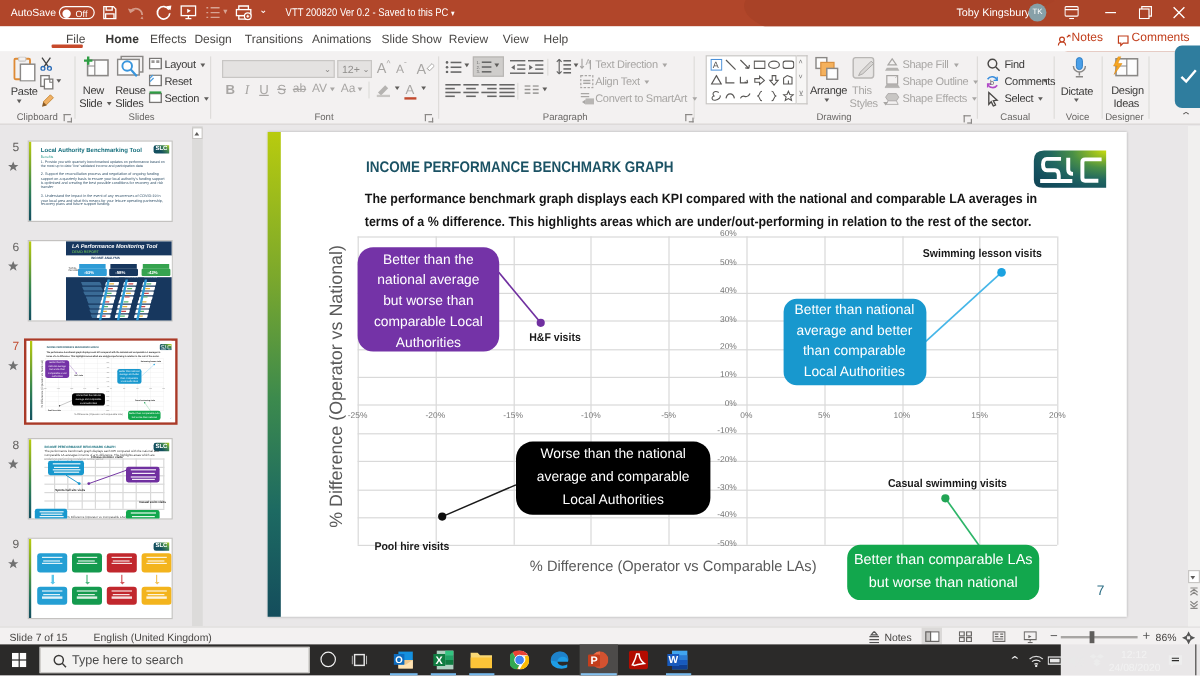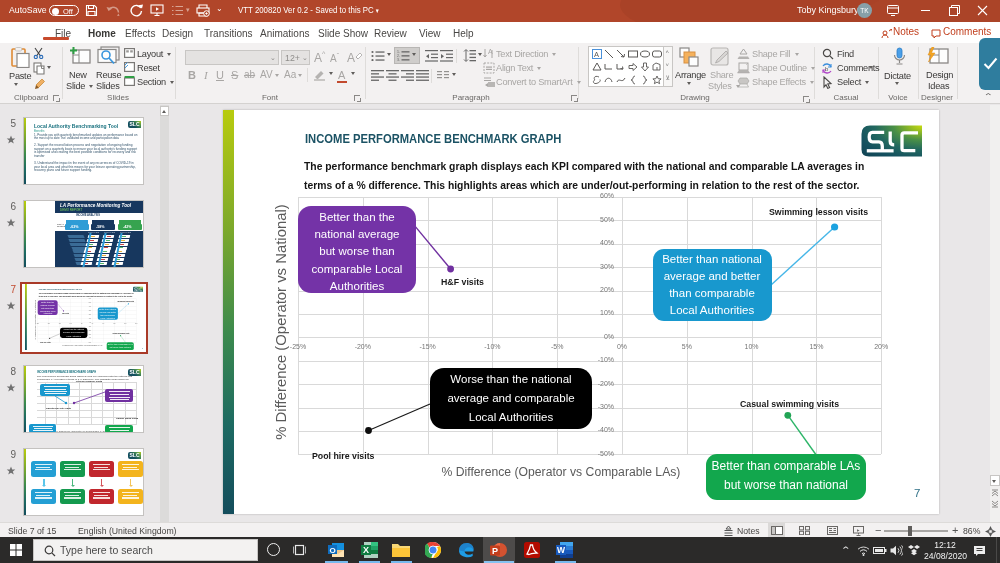--- a/index.html
+++ b/index.html
@@ -62,21 +62,21 @@
 .tstar{position:absolute;left:6px;width:10px;height:10px;}
 .tgrad{position:absolute;left:0;top:0;width:2.4px;height:100%;background:linear-gradient(180deg,#b8cb0e,#7ba82c 30%,#3c8a4d 55%,#1d6a62 78%,#144d5c);}
 .mini{position:absolute;left:0;top:0;width:121px;height:68px;overflow:hidden;}
 .mini .scontent{transform:scale(0.1692);transform-origin:0 0;}
 .minilogo{position:absolute;border-radius:2px 0 0 2px;background:linear-gradient(45deg,#14505f 40%,#4d9150 75%,#b8cf1a);color:#fff;font-weight:bold;text-align:center;}
 #panelsb{left:159.5px;top:105px;width:9px;height:417px;background:#dcdbda;}
 #editorsb{left:989.5px;top:105px;width:10.5px;height:417px;background:#f1f0ef;z-index:6;}
 
 #statusbar{left:0;top:522px;width:1000px;height:15px;background:#f3f1f1;border-top:1px solid #dddbd9;font-size:8.7px;color:#484644;}
 
-#taskbar{left:0;top:537px;width:1000px;height:26px;background:#2b2a29;}
+#taskbar{left:0;top:537px;width:884px;height:26px;background:#2b2a29;}
 </style></head>
 <body>
 <div class="abs" id="titlebar">
   <div class="abs deco1"></div>
     <div class="abs deco2"></div>
   <div class="abs" id="autosave">AutoSave</div>
   <div class="abs" id="aspill">
       <i></i>
       <span>Off</span>
     </div>
@@ -414,21 +414,21 @@
 <rect x="1" y="1" width="9" height="9" fill="#fdfdfd" stroke="#8a8886" stroke-width="1.2"></rect>
 <rect x="5" y="5" width="11" height="11" fill="#f5b15c" stroke="#d89040" stroke-width="1"></rect>
 <rect x="10" y="10" width="9" height="9" fill="#fdfdfd" stroke="#8a8886" stroke-width="1.2"></rect>
     </svg>
   <div class="rtext" style="left:675px;top:27px">Arrange</div>
   <div class="dcaret" style="left:687px;top:39px"></div>
   <svg class="abs" style="left:710px;top:4px" width="22" height="20" viewBox="0 0 22 20">
 <rect x="1" y="1" width="17" height="17" rx="2" fill="#e8e6e5" stroke="#b8b6b4" stroke-width="1.2"></rect>
 <path d="M16 4L7 13l-1.5 3L9 14.5 18 6z" fill="#d8d6d4" stroke="#a8a6a4" stroke-width="0.8"></path>
     </svg>
-  <div class="rtext rgray" style="left:710px;top:27px">Share</div>
+  <div class="rtext rgray" style="left:710px;top:27px">This</div>
   <div class="rtext rgray" style="left:708px;top:38px">Styles <span class="caret"></span></div>
   <svg class="abs" style="left:737px;top:5px" width="13" height="12" viewBox="0 0 13 12">
       <path d="M6.5 1L10 6H3z" fill="none" stroke="#a8a6a4"></path>
       <path d="M2 8.5h9l1.5 2.5H0.5z" fill="#b5b3b1"></path>
     </svg>
   <div class="rtext rgray" style="left:752px;top:6px">Shape Fill <span class="caret"></span></div>
   <svg class="abs" style="left:737px;top:19px" width="13" height="12" viewBox="0 0 13 12">
       <rect x="2" y="1" width="9" height="7" fill="none" stroke="#a8a6a4"></rect>
       <path d="M9 3l2-2M2 8.5h9l1.5 2.5H0.5z" fill="#b5b3b1" stroke="#a8a6a4" stroke-width="0.5"></path>
     </svg>

